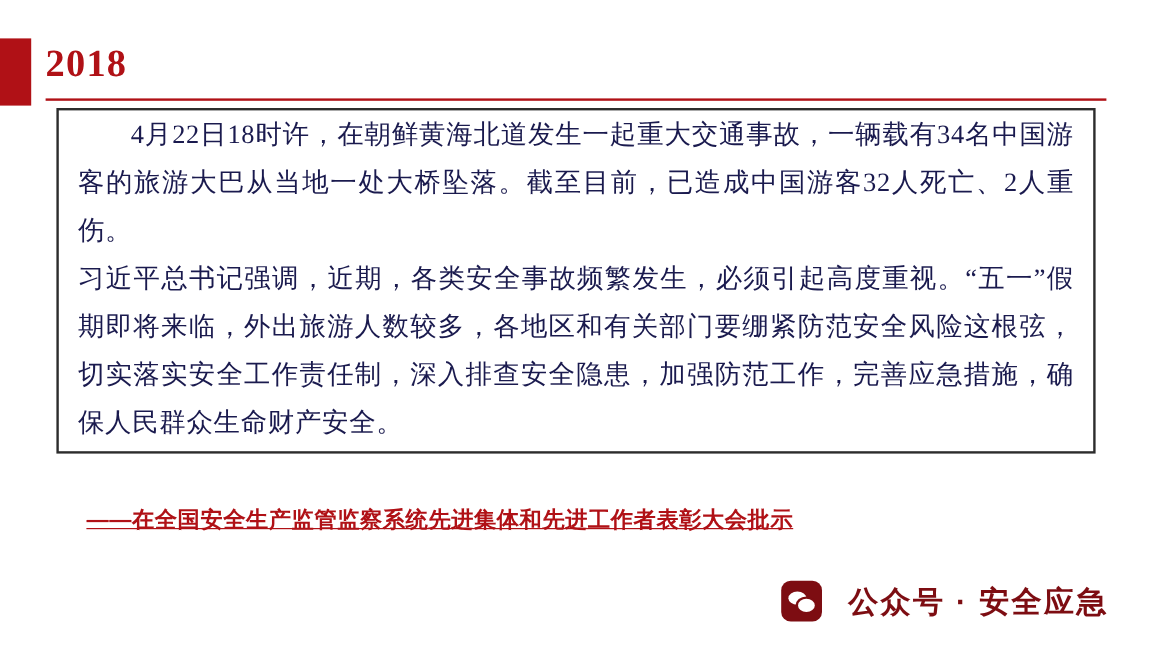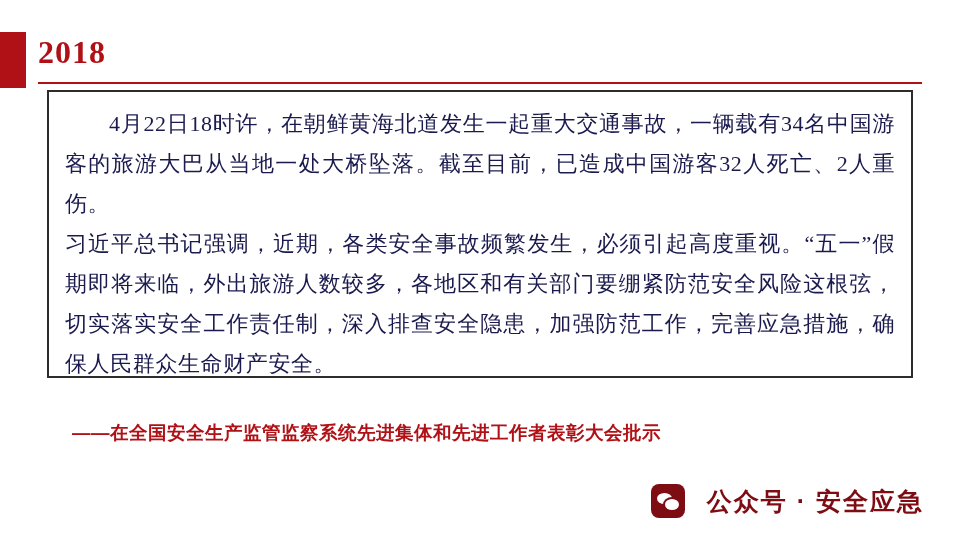--- a/index.html
+++ b/index.html
@@ -80,37 +80,37 @@
     font-family: "Liberation Serif", serif;
     font-size: 22px;
     color: #1a1a4e;
     line-height: 40px;
     letter-spacing: 0.6px;
     margin: 0;
     padding: 0 16px;
     text-align: justify;
   }
   .para.first {
-    padding-top: 12px;
     text-indent: 44px;
   }
   .para.second {
     padding-top: 0;
     padding-left: 16px;
   }
 
   
   .caption {
     position: absolute;
     left: 72px;
     top: 420px;
     font-size: 18.5px;
     font-weight: bold;
     color: #b01116;
     letter-spacing: 0.5px;
+    text-decoration: underline;
   }
 
   
   .footer {
     position: absolute;
     right: 36px;
     bottom: 22px;
     display: flex;
     align-items: center;
     gap: 22px;

